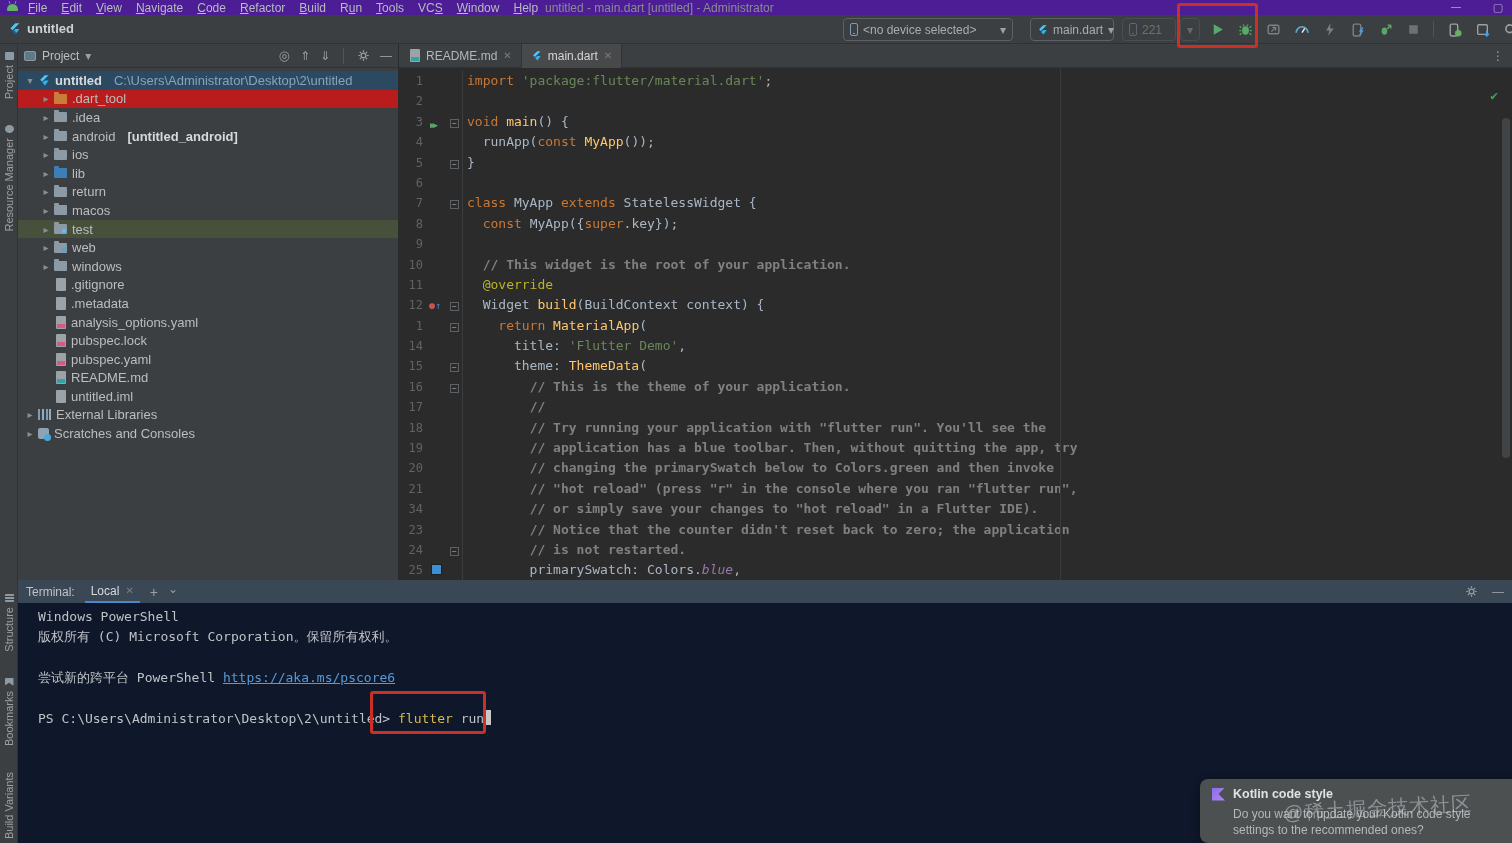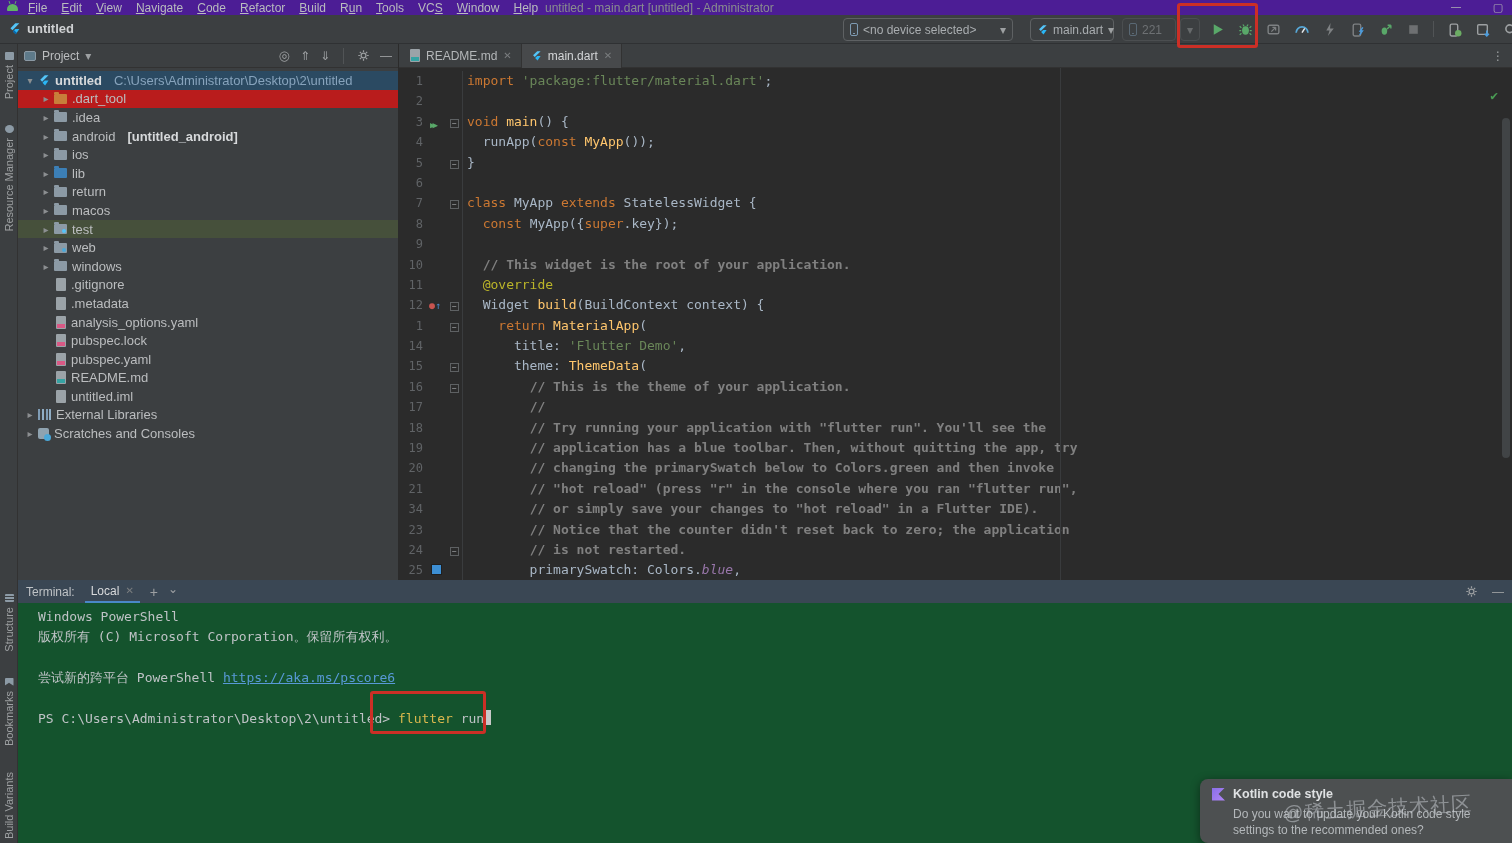--- a/index.html
+++ b/index.html
@@ -89,21 +89,21 @@
   .tk-k{color:#CC7832;} .tk-s{color:#6A8759;} .tk-c{color:#808080;font-weight:bold;} .tk-y{color:#FFC66D;}
   .tk-w{color:#A9B7C6;} .tk-a{color:#BBB529;} .tk-i{color:#9876AA;font-style:italic;}
   .runmark{color:#59A869;font-size:9px;letter-spacing:-3px;position:absolute;left:1px;top:3px;}
   .ovr .o{color:#C75450;font-size:10px;} .ovr .u{color:#4A88C7;font-size:10px;}
   .swatch{position:absolute;left:2px;top:4px;width:11px;height:11px;background:#3D8FD4;border:1px solid #1F1F1F;}
   .mguide{position:absolute;left:661px;top:0;width:1px;height:512px;background:#393B3D;}
   .vcheck{position:absolute;right:14px;top:18px;color:#499C54;font-size:13px;} .vcheck::before{content:"✔";}
   .sbar{position:absolute;right:2px;top:50px;width:8px;height:340px;background:#414446;border-radius:4px;}
 
   
-  .terminal{position:absolute;left:18px;top:580px;width:1494px;height:263px;background:#14532d;}
+  .terminal{position:absolute;left:18px;top:580px;width:1494px;height:263px;background:#0f172a;}
   .theader{height:23px;background:#3A4754;display:flex;align-items:center;padding:0 8px;gap:10px;font-size:12px;}
   .tlabel{color:#BFC3C6;}
   .ttab{height:23px;display:flex;align-items:center;gap:6px;padding:0 6px;color:#D8DADC;border-bottom:2px solid #4A88C7;}
   .plus::before{content:"+";font-size:14px;color:#9DA0A2;}
   .chevdown::before{content:"⌄";color:#9DA0A2;position:relative;top:-3px;}
   .th-icons{margin-left:auto;display:flex;gap:14px;align-items:center;color:#9DA0A2;}
   .tbody{padding:4px 0 0 20px;font-family:"DejaVu Sans Mono","DejaVu Sans",monospace;font-size:13px;line-height:20.4px;color:#BFC3C6;white-space:pre;}
   .tl-link{color:#5899D6;text-decoration:underline;}
   .tl-cmd{color:#DBB84D;}
   .cursor{display:inline-block;width:7px;height:15px;background:#C8C8C8;vertical-align:-2px;}

